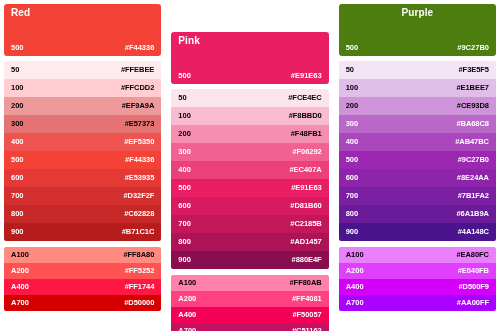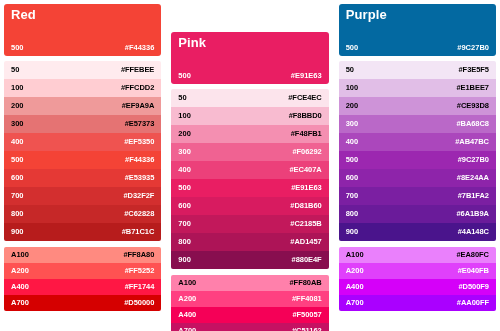--- a/index.html
+++ b/index.html
@@ -34,21 +34,21 @@
     border-radius: 3px;
     position: relative;
     display: flex;
     flex-direction: column;
     justify-content: space-between;
     padding: 4px 7px 5px 7px;
     flex: 0 0 auto;
   }
 
   .column-title {
-    font-size: 13px;
+    font-size: 10px;
     font-weight: bold;
     letter-spacing: 0.1px;
     line-height: 1;
   }
 
   .header-bottom-row {
     display: flex;
     justify-content: space-between;
     align-items: flex-end;
   }
@@ -242,21 +242,21 @@
           <span class="tone-label">A400</span>
           <span class="tone-hex">#F50057</span>
         </div>
         <div class="accent-row" style="background: rgb(197, 17, 98); color: rgb(255, 255, 255);">
           <span class="tone-label">A700</span>
           <span class="tone-hex">#C51162</span>
         </div>
       </div>
     </div>
     <div class="palette-column">
-      <div class="column-header" style="background: #0369a1; color: rgb(255, 255, 255);">
+      <div class="column-header" style="background: #4d7c0f; color: rgb(255, 255, 255); text-align: center;">
         <div class="column-title">Purple</div>
         <div class="header-bottom-row">
           <span class="header-tone">500</span>
           <span class="header-hex">#9C27B0</span>
         </div>
       </div>
       <div class="header-gap"></div>
       <div class="tone-stack">
         <div class="tone-row" style="background: rgb(243, 229, 245); color: rgb(0, 0, 0);">
           <span class="tone-label">50</span>

